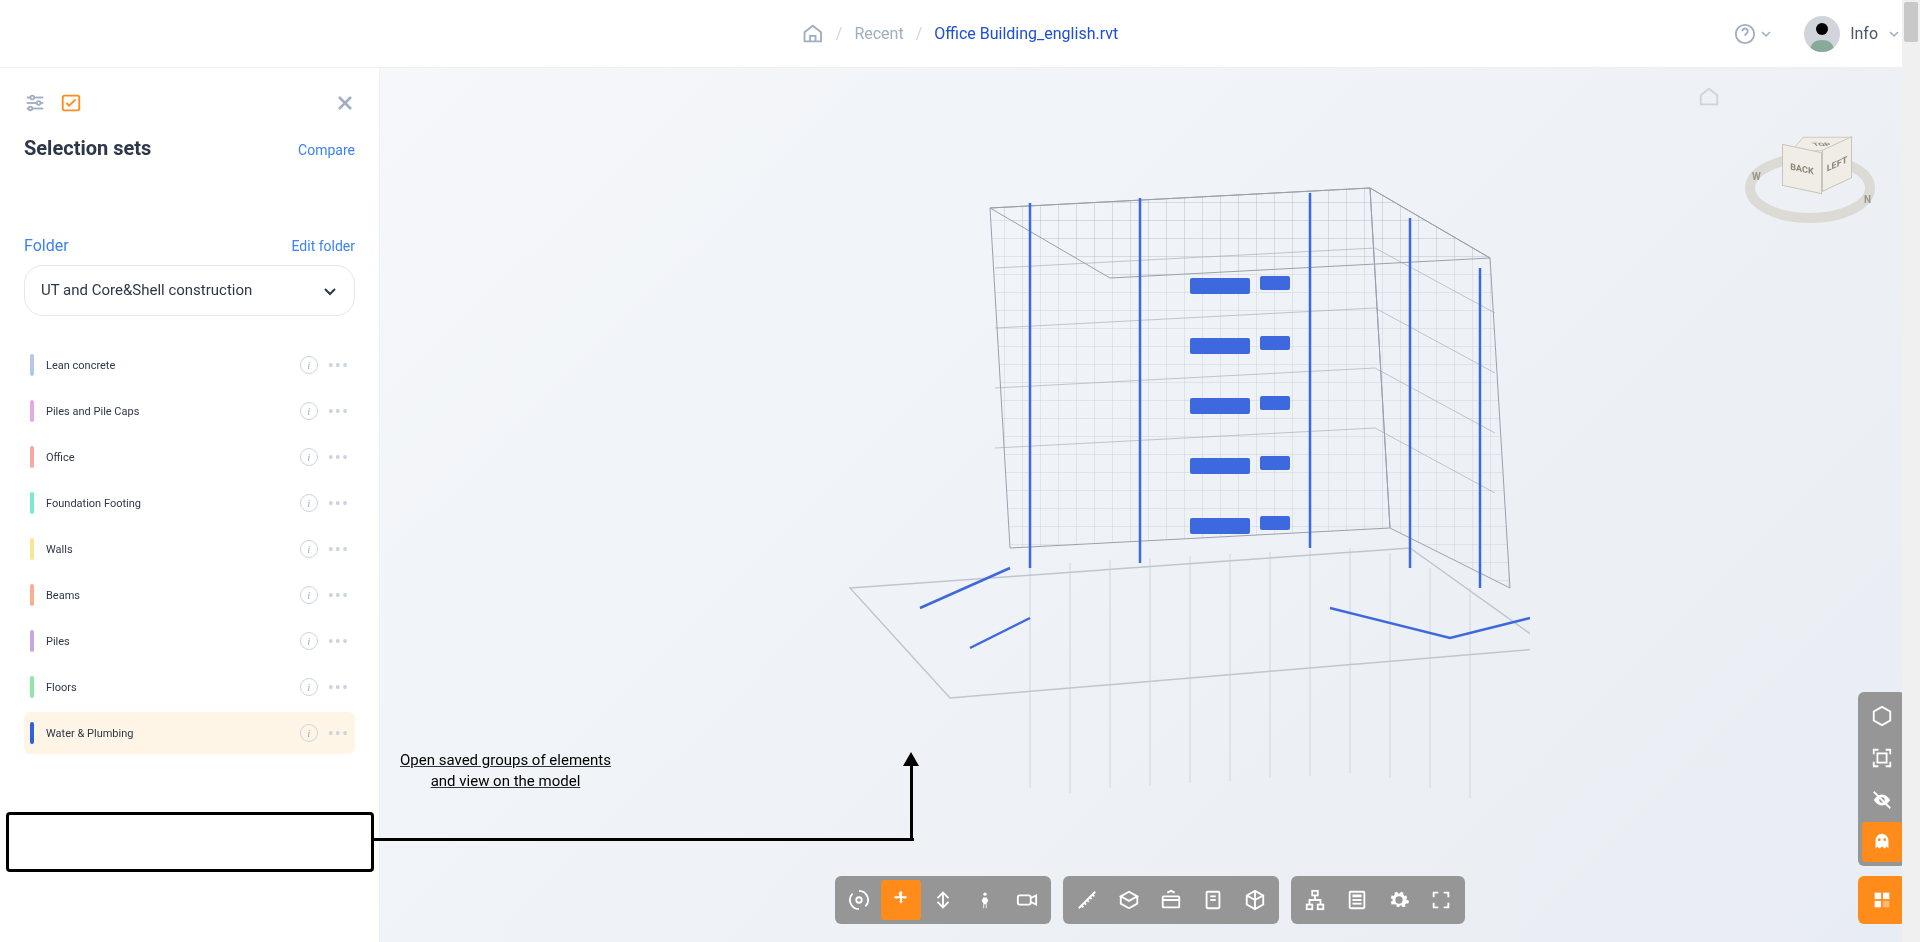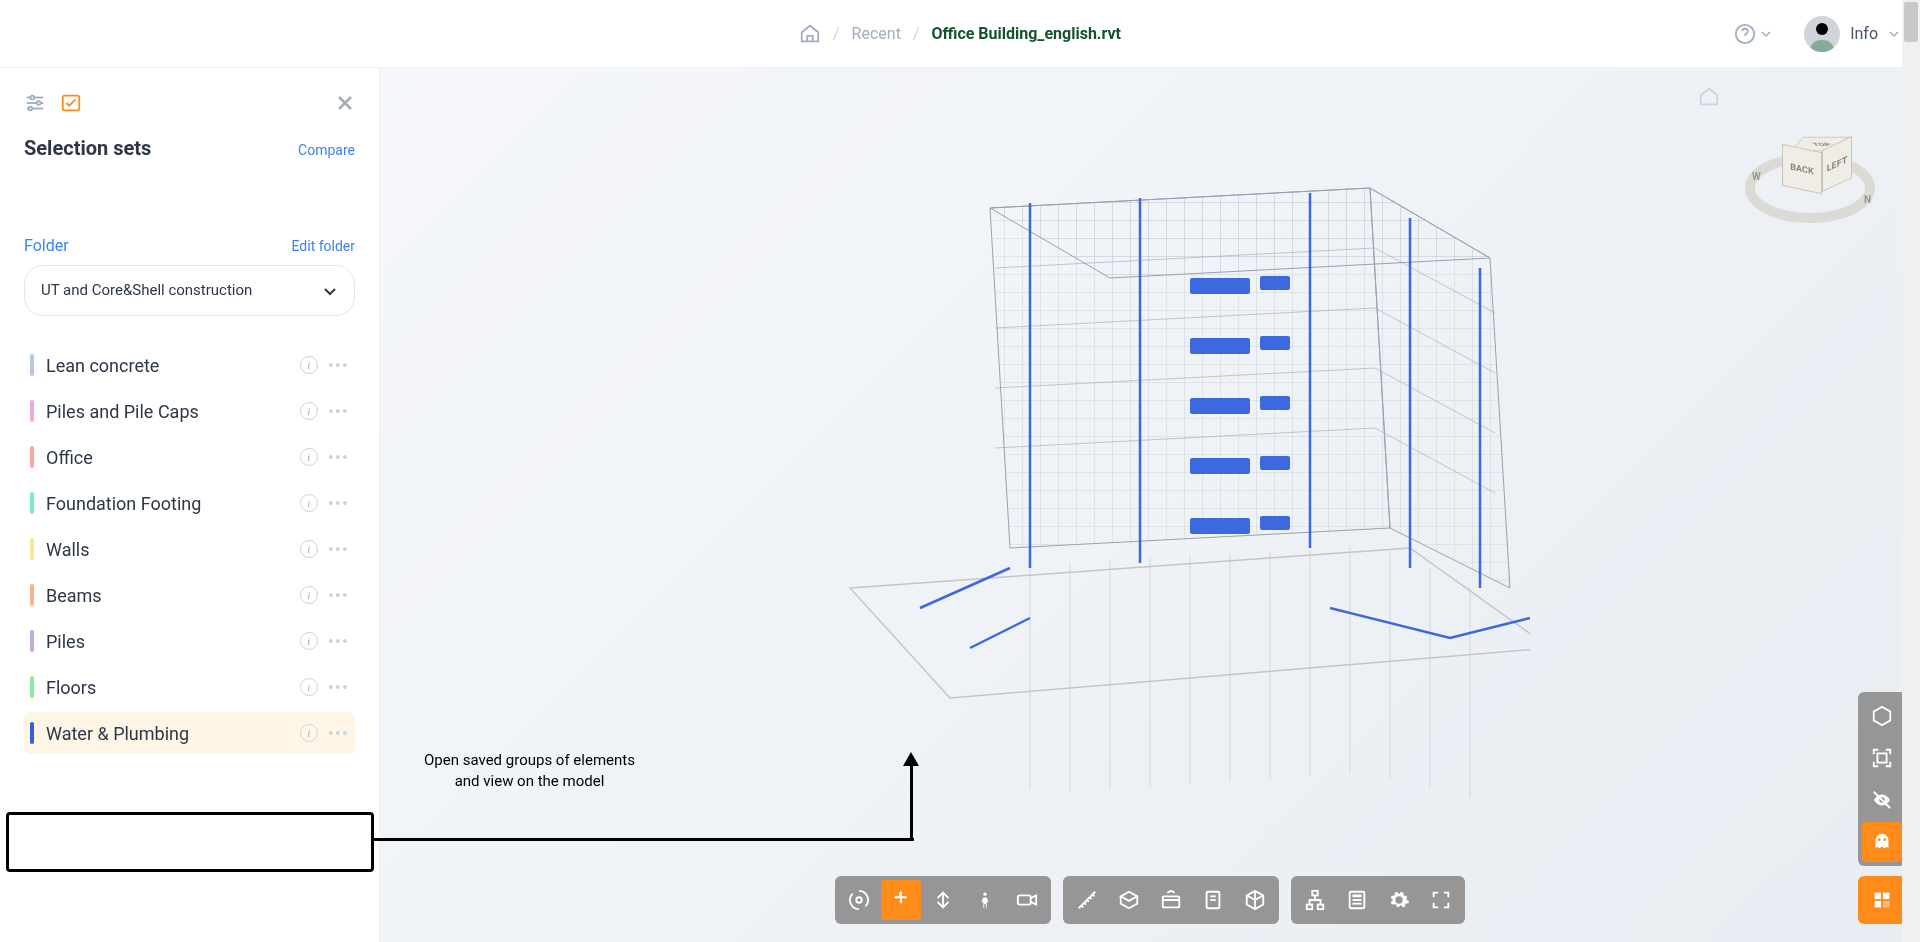--- a/index.html
+++ b/index.html
@@ -6,21 +6,21 @@
 body { font-family: -apple-system, BlinkMacSystemFont, "Segoe UI", Roboto, sans-serif; font-size: 14px; color: #2d3748; overflow: hidden; width: 1920px; height: 942px; background: #fff; }
 
 
 .header { height: 68px; display: flex; align-items: center; padding: 0 20px; border-bottom: 1px solid #f0f0f0; background: #fff; position: relative; }
 .logo-block { display: flex; align-items: center; gap: 12px; }
 .logo-icon { width: 40px; height: 40px; background: #ff8c1a; display: flex; align-items: center; justify-content: center; border-radius: 2px; }
 .logo-text { font-size: 24px; font-weight: 700; color: #2d3748; }
 .premium { font-size: 14px; color: #ff8c1a; font-weight: 600; margin-left: -4px; position: relative; top: -8px; }
 .breadcrumb { position: absolute; left: 50%; transform: translateX(-50%); display: flex; align-items: center; gap: 12px; color: #a0aec0; font-size: 16px; }
 .breadcrumb .sep { color: #cbd5e0; }
-.breadcrumb .current { color: #14532d; font-weight: 700; }
+.breadcrumb .current { color: #1d4ed8; font-weight: 400; }
 .header-right { margin-left: auto; display: flex; align-items: center; gap: 32px; }
 .help-btn { display: flex; align-items: center; gap: 4px; color: #a0aec0; cursor: pointer; }
 .avatar { width: 36px; height: 36px; border-radius: 50%; background: #d0d4db; display: flex; align-items: center; justify-content: center; overflow: hidden; }
 .user-menu { display: flex; align-items: center; gap: 10px; cursor: pointer; }
 .user-label { font-size: 16px; color: #4a5568; }
 
 
 .main { display: flex; height: calc(100% - 68px); }
 .sidebar { width: 380px; background: #fff; padding: 24px; border-right: 1px solid #f0f0f0; display: flex; flex-direction: column; }
 .sidebar-top { display: flex; align-items: center; gap: 14px; margin-bottom: 22px; }
@@ -37,21 +37,21 @@
 .folder-label { color: #3b82f6; font-size: 16px; margin-top: 48px; }
 .edit-link { color: #3b82f6; font-size: 14px; cursor: pointer; }
 
 .folder-select { border: 1px solid #e2e8f0; border-radius: 19px; padding: 14px 16px; display: flex; align-items: center; justify-content: space-between; cursor: pointer; margin-bottom: 28px; }
 .folder-select-text { font-size: 15px; color: #2d3748; line-height: 1.4; }
 
 .set-list { display: flex; flex-direction: column; gap: 4px; }
 .set-item { display: flex; align-items: center; padding: 10px 6px; border-radius: 6px; cursor: pointer; position: relative; }
 .set-item.selected { background: #fff5e6; }
 .color-bar { width: 4px; height: 22px; border-radius: 2px; margin-right: 12px; }
-.set-name { flex: 1; font-size: 18px; color: #2d3748; }
+.set-name { flex: 1; font-size: 11px; color: #2d3748; }
 .set-actions { display: flex; align-items: center; gap: 10px; color: #a0aec0; }
 .info-circ { width: 18px; height: 18px; border: 1.5px solid #cbd5e0; border-radius: 50%; display: flex; align-items: center; justify-content: center; font-size: 11px; font-style: italic; font-family: serif; color: #a0aec0; cursor: pointer; }
 .more-dots { cursor: pointer; font-size: 18px; letter-spacing: 1px; color: #cbd5e0; }
 
 .highlight-box { position: absolute; border: 3px solid #000; border-radius: 4px; left: 6px; width: 368px; height: 60px; top: 812px; pointer-events: none; }
 
 
 .viewport { flex: 1; position: relative; background: linear-gradient(135deg, #f5f7fa 0%, #e8edf3 100%); overflow: hidden; }
 .model-placeholder { position: absolute; left: 50%; top: 48%; transform: translate(-50%, -50%); width: 760px; height: 680px; }
 .home-icon-vp { position: absolute; top: 18px; right: 200px; color: #cbd5e0; cursor: pointer; }
@@ -59,21 +59,21 @@
 
 .viewcube { position: absolute; top: 40px; right: 40px; width: 140px; height: 140px; }
 .cube { position: absolute; left: 42px; top: 30px; width: 58px; height: 58px; }
 .cube-face { position: absolute; background: #f0ede6; border: 1px solid #c8c4b8; font-size: 9px; font-weight: 700; color: #8a8678; display: flex; align-items: center; justify-content: center; }
 .cube-top { width: 50px; height: 28px; transform: skewX(-40deg) scaleY(0.5); left: 15px; top: -8px; }
 .cube-front { width: 40px; height: 42px; left: 0; top: 10px; transform: skewY(12deg); }
 .cube-right { width: 30px; height: 42px; left: 40px; top: 5px; transform: skewY(-25deg); }
 .compass { position: absolute; left: 0; top: 0; width: 140px; height: 140px; }
 
 
-.annotation { position: absolute; left: 424px; top: 750px; display: flex; align-items: center; }
+.annotation { position: absolute; left: 400px; top: 750px; display: flex; align-items: center; text-decoration: underline; }
 .annotation-text { font-size: 15px; color: #000; text-align: center; line-height: 1.4; }
 .arrow-line { position: absolute; left: 374px; top: 838px; width: 540px; height: 3px; background: #000; }
 .arrow-up { position: absolute; left: 910px; top: 760px; width: 3px; height: 80px; background: #000; }
 .arrow-head { position: absolute; left: 903px; top: 752px; width: 0; height: 0; border-left: 8px solid transparent; border-right: 8px solid transparent; border-bottom: 14px solid #000; }
 
 
 .bottom-bar { position: absolute; bottom: 18px; left: 50%; transform: translateX(-50%); display: flex; gap: 12px; }
 .tb-group { display: flex; background: #969696; border-radius: 6px; padding: 4px; gap: 2px; }
 .tb-btn { width: 40px; height: 40px; display: flex; align-items: center; justify-content: center; color: #fff; cursor: pointer; border-radius: 4px; }
 .tb-btn.active { background: #ff8c1a; }

